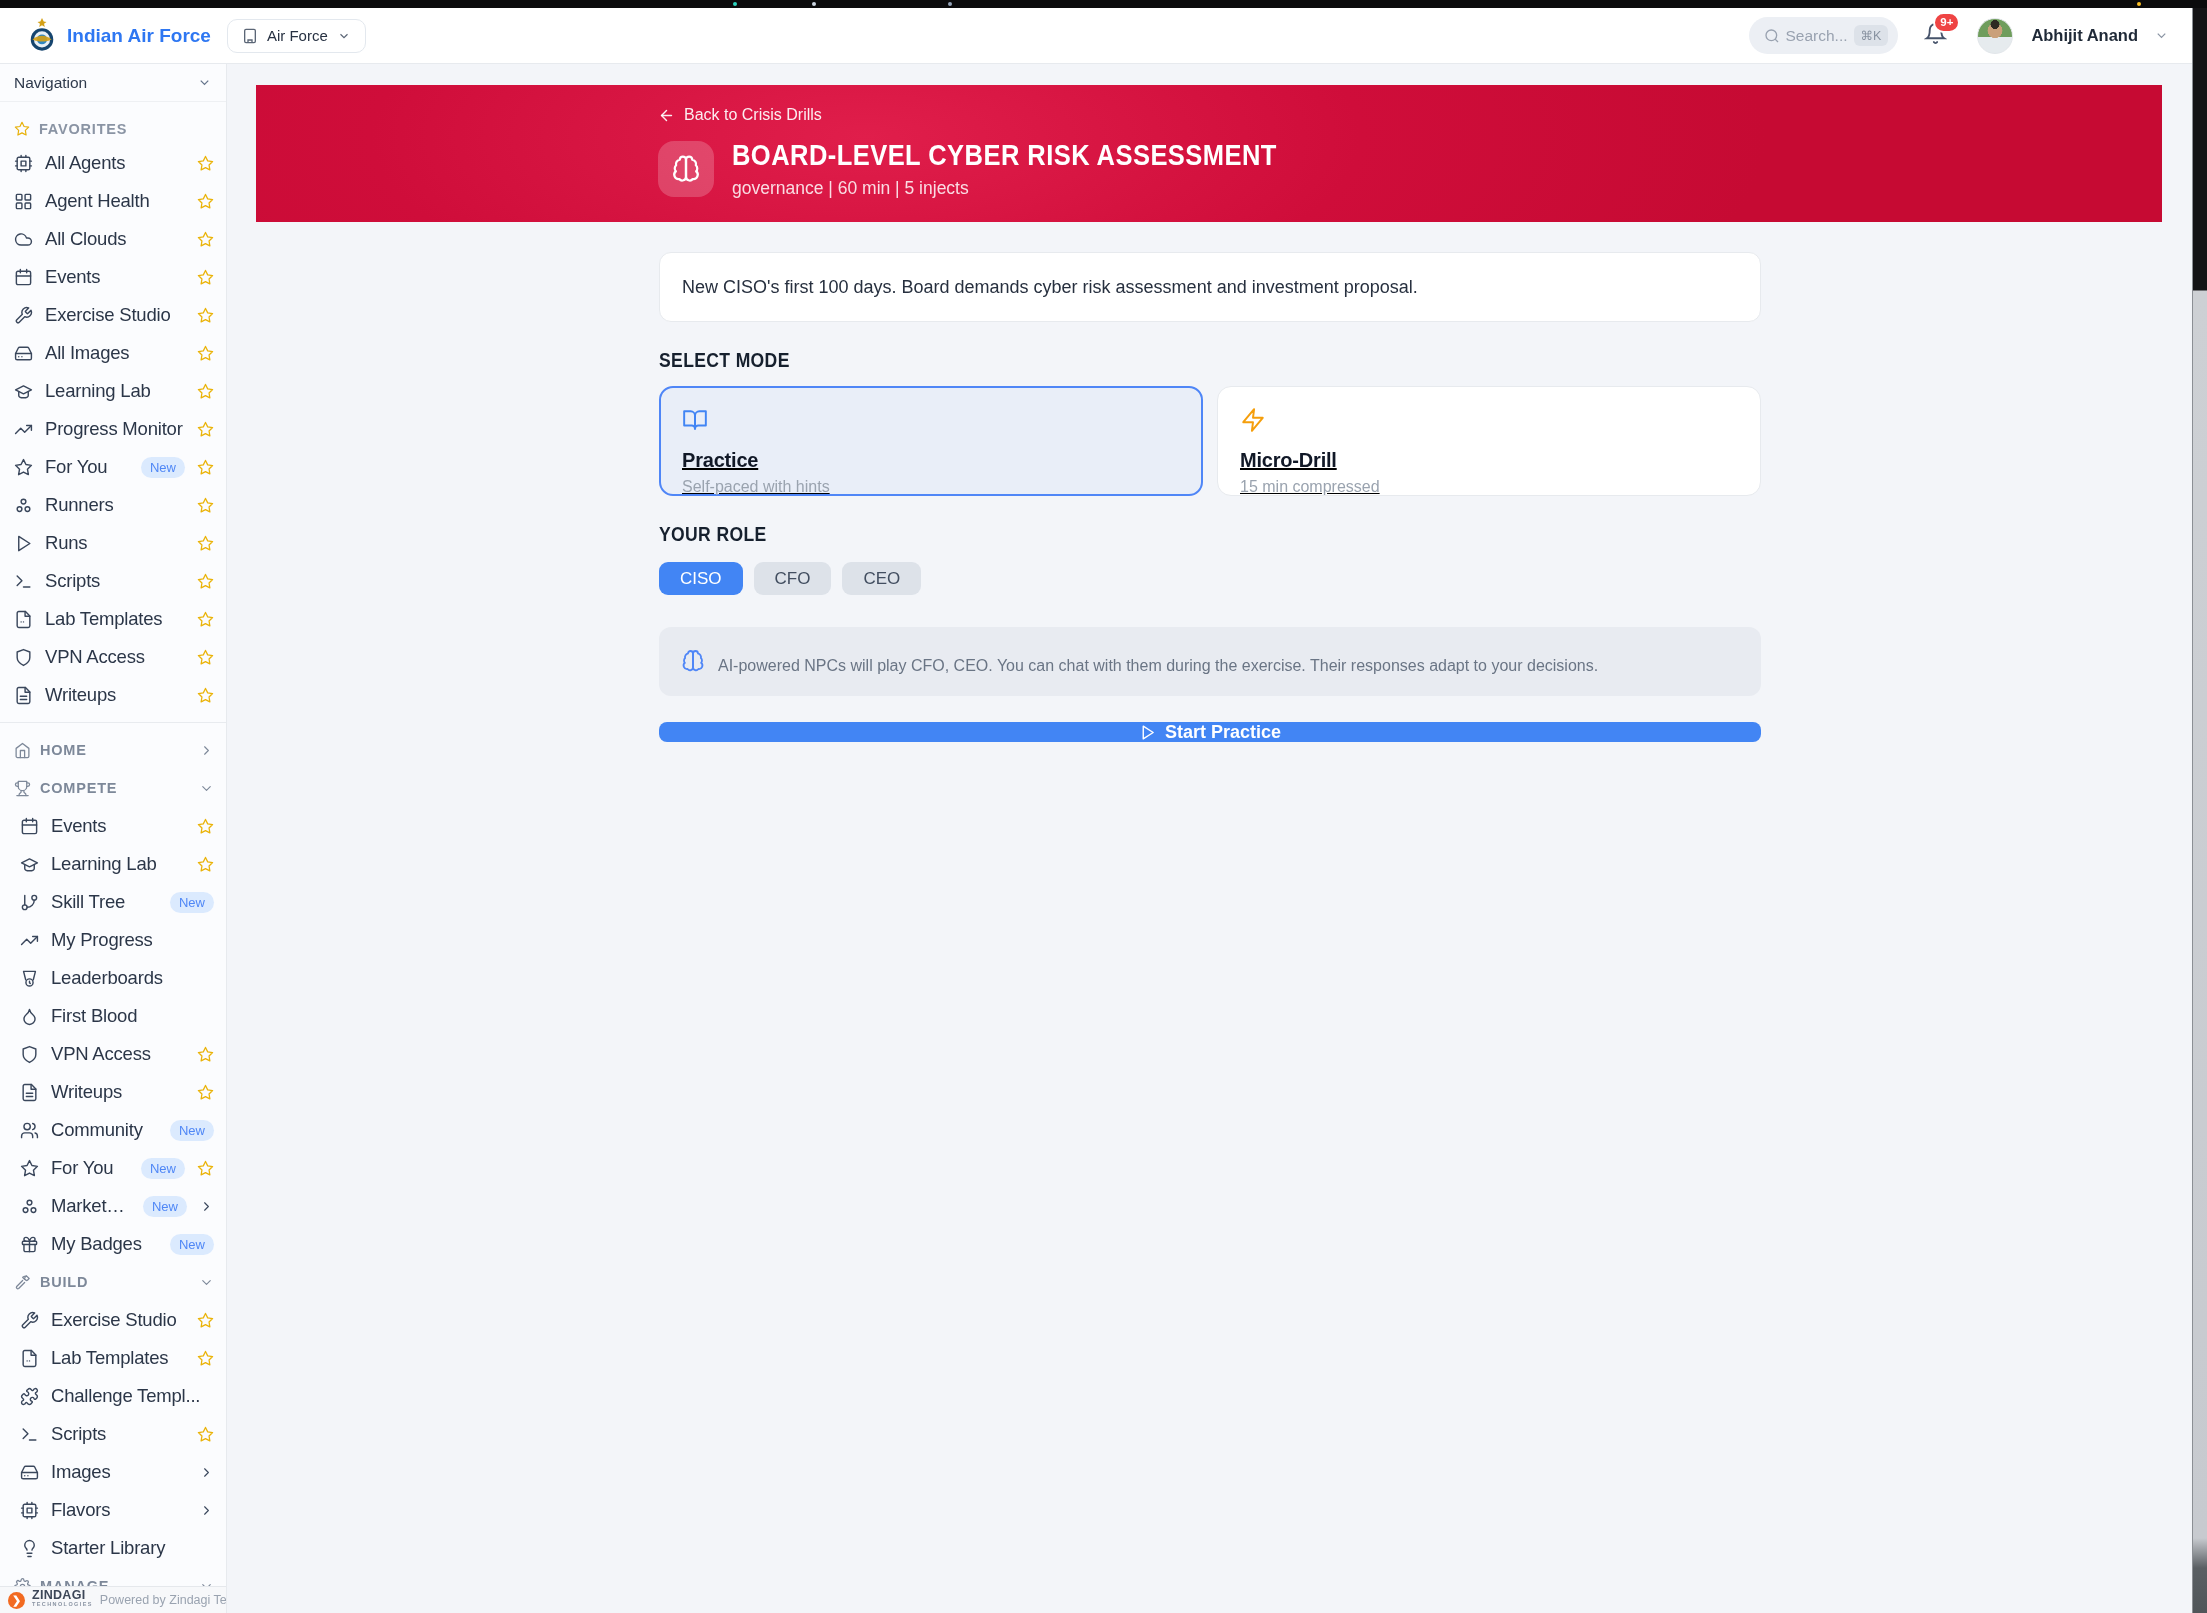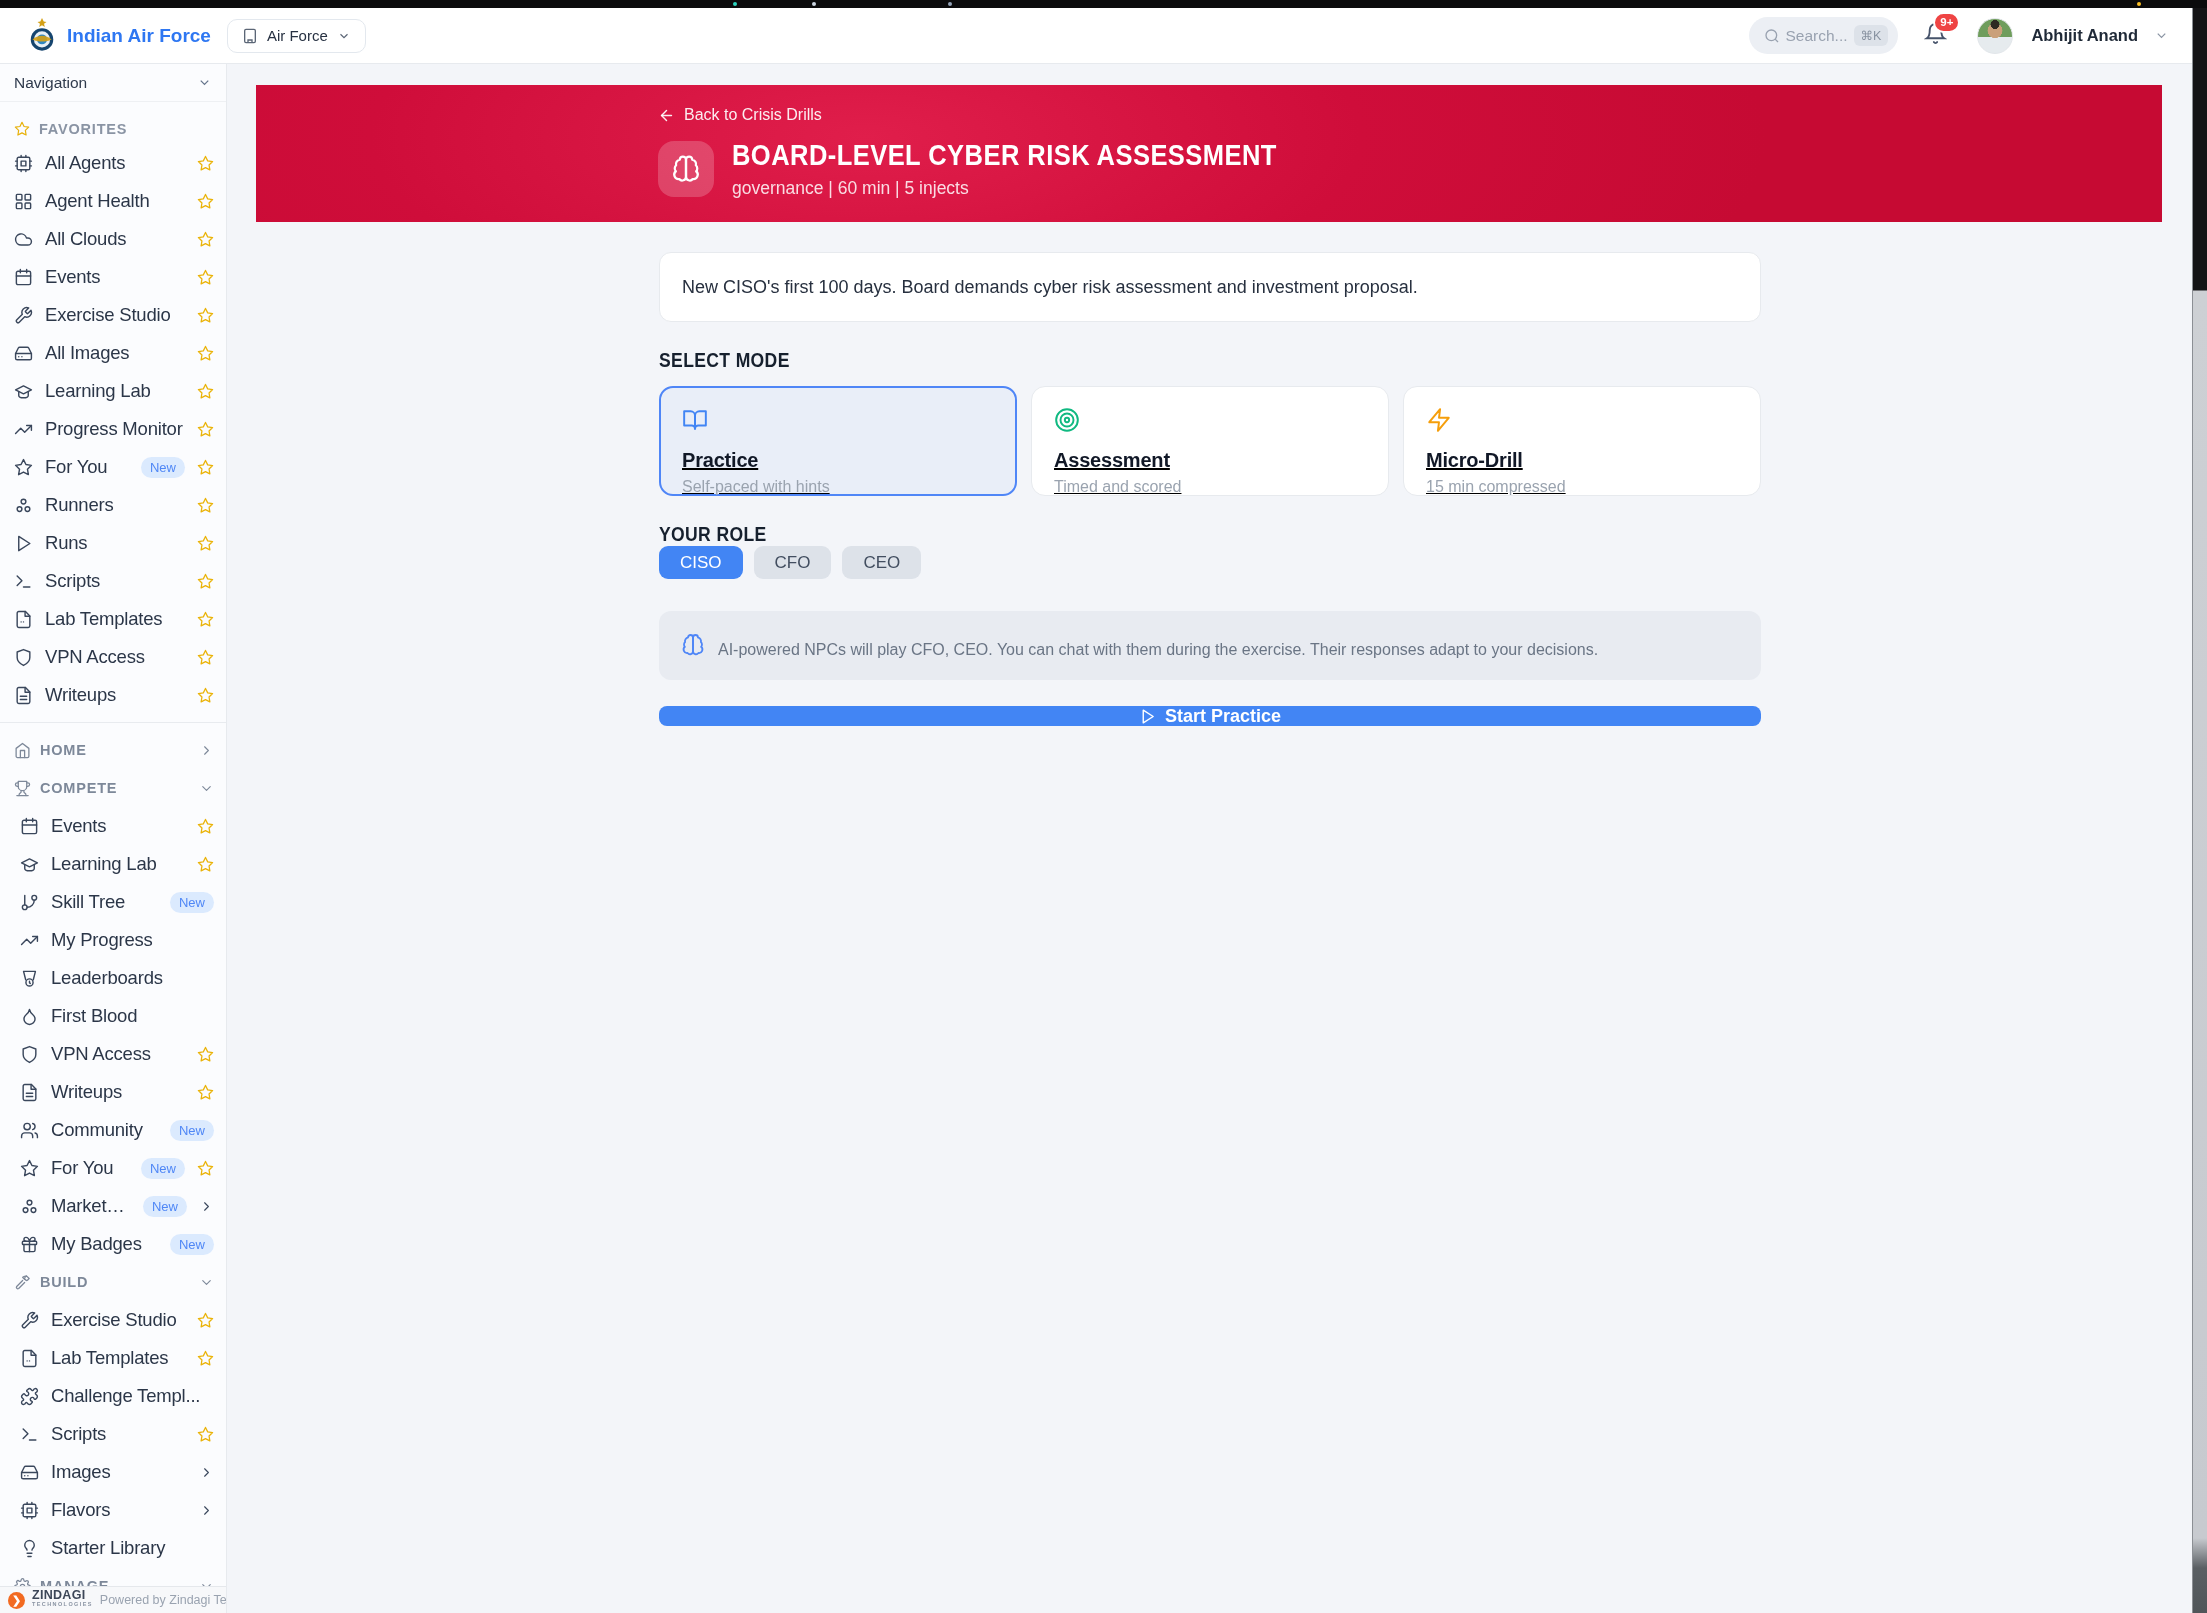--- a/index.html
+++ b/index.html
@@ -75,21 +75,21 @@
   .banner-title{font-size:29px;font-weight:800;color:#fff;letter-spacing:.5px;transform:scaleX(.88);transform-origin:0 50%;white-space:nowrap;}
   .banner-meta{font-size:17.5px;color:rgba(255,255,255,.85);margin-top:6px;}
   .desc-card{margin-top:30px;background:#fff;border:1px solid #e7eaee;border-radius:12px;height:70px;display:flex;align-items:center;padding:0 22px;font-size:18px;color:#27303f;box-sizing:border-box;}
   .section-label{margin-top:27px;font-size:19.5px;font-weight:800;color:#16202e;letter-spacing:.4px;transform:scaleX(.9);transform-origin:0 50%;}
   .mode-row{display:flex;gap:14px;margin-top:14px;text-decoration:underline;}
   .mode-card{flex:1;background:#fff;border:1px solid #e7eaee;border-radius:14px;height:110px;padding:20px 22px;box-sizing:border-box;cursor:pointer;}
   .mode-card.selected{background:#e9eef8;border:2px solid #4f86f7;padding:19px 21px;}
   .mode-card svg{width:26px;height:26px;}
   .mode-name{font-size:20px;font-weight:bold;color:#111827;margin-top:12px;letter-spacing:-.2px;}
   .mode-desc{font-size:16px;color:#9aa3af;margin-top:6px;}
-  .role-row{display:flex;gap:11px;}
+  .role-row{display:flex;gap:11px;margin-top:16px;}
   .role-pill{height:33px;padding:0 21px;border-radius:9px;background:#dde2e9;color:#424e60;font-size:17px;display:flex;align-items:center;cursor:pointer;}
   .role-pill.selected{background:#4285f4;color:#fff;}
   .ai-box{margin-top:32px;background:#e8ebf1;border-radius:12px;padding:21px 22px;display:flex;gap:13px;box-sizing:border-box;}
   .ai-box>svg{width:24px;height:24px;color:#4f86f7;flex:none;margin-top:1px;}
   .ai-title{font-size:18px;font-weight:bold;color:#101828;}
   .ai-desc{font-size:16px;color:#6a7585;margin-top:9px;}
   .start-btn{margin-top:26px;height:20px;background:#4285f4;border-radius:8px;color:#fff;display:flex;align-items:center;justify-content:center;gap:9px;font-size:18px;font-weight:600;cursor:pointer;}
   .start-btn svg{width:17px;height:17px;}
 </style>
 </head>
@@ -588,25 +588,20 @@
         <div class="desc-card">
           <span>New CISO's first 100 days. Board demands cyber risk assessment and investment proposal.</span>
         </div>
 
         <div class="section-label">SELECT MODE</div>
         <div class="mode-row" id="mode-cards">
             <div class="mode-card selected"><span style="color:#4285f4"><svg class="" viewBox="0 0 24 24" fill="none" stroke="currentColor" stroke-width="1.8" stroke-linecap="round" stroke-linejoin="round">
                   <path d="M2 4h6a4 4 0 0 1 4 4v12a3 3 0 0 0-3-3H2z"></path>
                   <path d="M22 4h-6a4 4 0 0 0-4 4v12a3 3 0 0 1 3-3h7z"></path>
                 </svg></span><div class="mode-name">Practice</div><div class="mode-desc">Self-paced with hints</div></div>
-            <div class="mode-card"><span style="color:#10b981"><svg class="" viewBox="0 0 24 24" fill="none" stroke="currentColor" stroke-width="1.8" stroke-linecap="round" stroke-linejoin="round">
-                  <circle cx="12" cy="12" r="10"></circle>
-                  <circle cx="12" cy="12" r="6"></circle>
-                  <circle cx="12" cy="12" r="2"></circle>
-                </svg></span><div class="mode-name">Assessment</div><div class="mode-desc">Timed and scored</div></div>
             <div class="mode-card"><span style="color:#f59e0b"><svg class="" viewBox="0 0 24 24" fill="none" stroke="currentColor" stroke-width="1.8" stroke-linecap="round" stroke-linejoin="round">
                   <polygon points="13 2 3 14 12 14 11 22 21 10 12 10 13 2"></polygon>
                 </svg></span><div class="mode-name">Micro-Drill</div><div class="mode-desc">15 min compressed</div></div>
           </div>
 
         <div class="section-label">YOUR ROLE</div>
         <div class="role-row" id="role-pills">
             <div class="role-pill selected">CISO</div>
             <div class="role-pill">CFO</div>
             <div class="role-pill">CEO</div>

